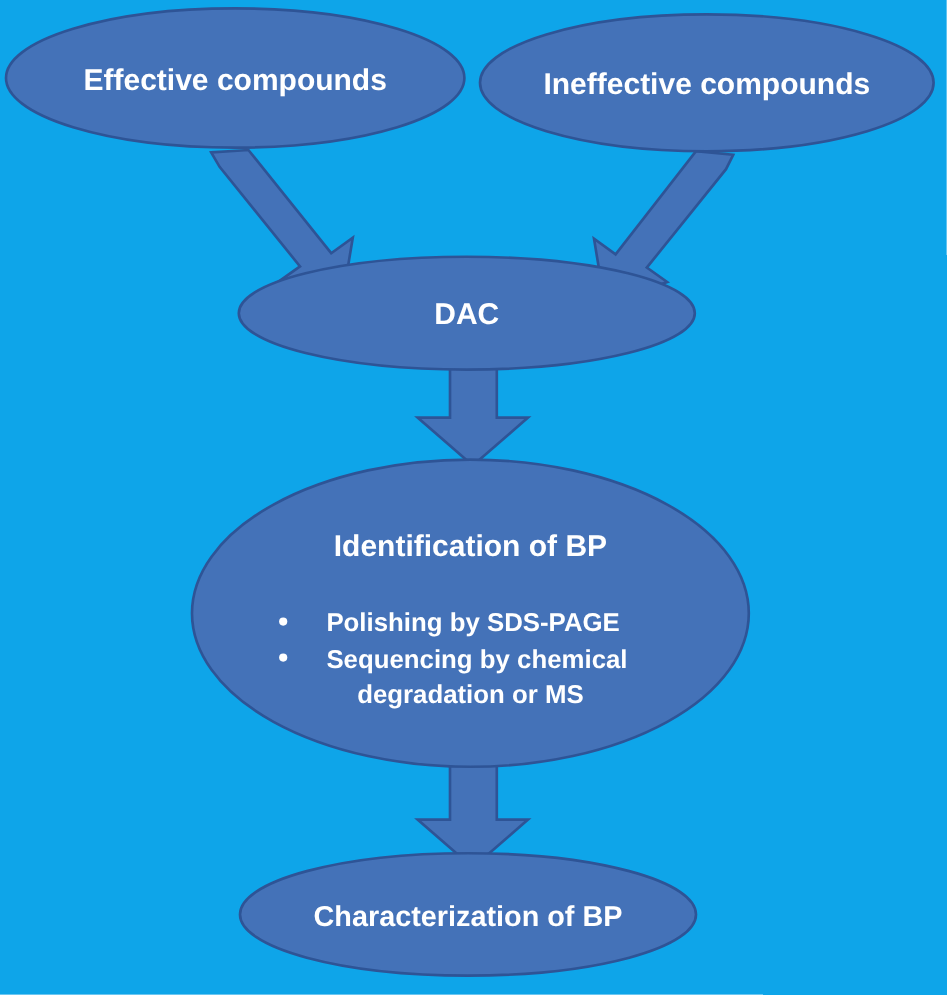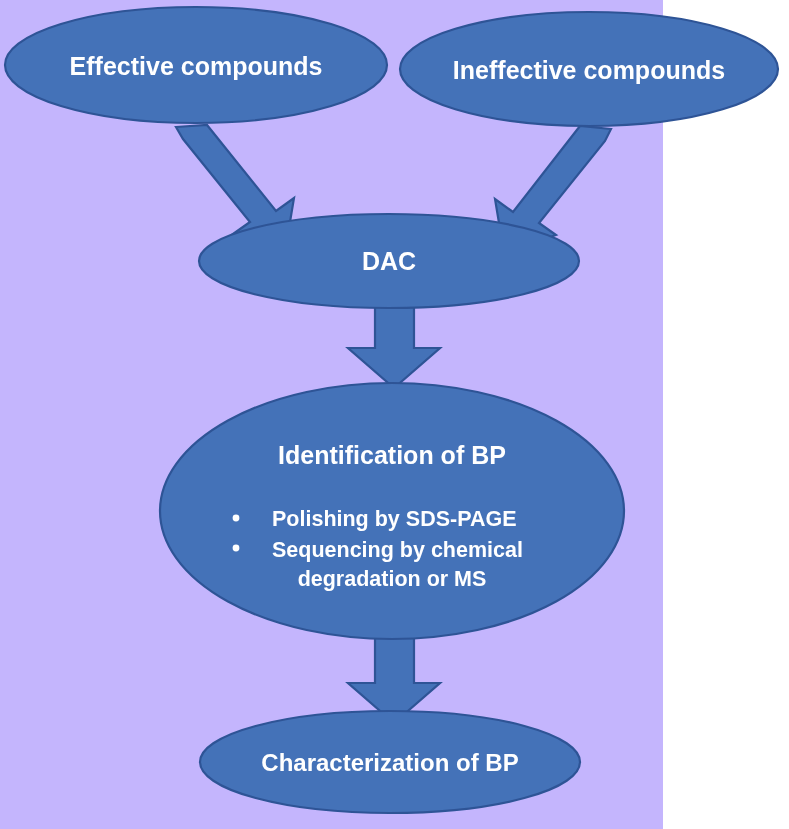--- a/index.html
+++ b/index.html
@@ -8,23 +8,23 @@
     background: #ffffff;
   }
   body {
     width: 789px;
     height: 829px;
     overflow: hidden;
     font-family: "Liberation Sans", sans-serif;
   }
   #flowchart-root {
     position: relative;
-    width: 663px;
+    width: 789px;
     height: 829px;
-    background: #c4b5fd;
+    background: #0ea5e9;
   }
   svg#flow-svg {
     display: block;
     width: 789px;
     height: 829px;
   }
   .node-shape {
     fill: #4472B8;
     stroke: #2E5496;
     stroke-width: 2.2;

